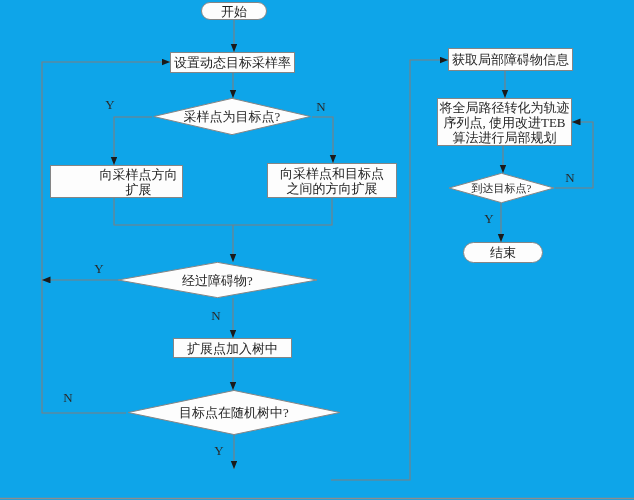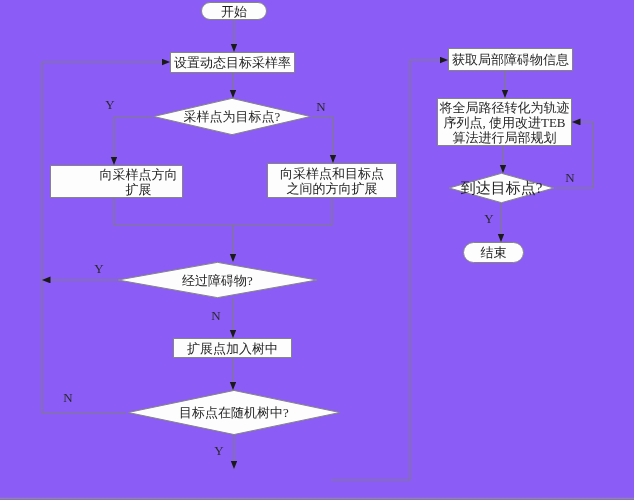--- a/index.html
+++ b/index.html
@@ -1,17 +1,17 @@
 <!DOCTYPE html>
 <html><head>
 <meta charset="utf-8">
 <style>
   html,body{margin:0;padding:0;background:#ffffff;}
   #canvas{
-    position:relative;width:634px;height:500px;background:#8b5cf6;
+    position:relative;width:634px;height:500px;background:#0ea5e9;
     font-family:"Liberation Serif","DejaVu Serif",serif;
     color:#1f1f1f;overflow:hidden;
   }
   svg.wires{position:absolute;left:0;top:0;width:634px;height:500px;z-index:1;}
   .node{
     position:absolute;z-index:2;display:flex;align-items:center;justify-content:center;
     text-align:center;font-size:13px;line-height:15px;box-sizing:border-box;
   }
   .rect{background:#fdfdfd;border:1px solid #858585;}
   .stadium{background:#fdfdfd;border:1px solid #858585;border-radius:11px;}
@@ -106,24 +106,24 @@
   <div class="node rect multiline" style="left:437px;top:98px;width:135px;height:48px;flex-direction:column;">
     <span>将全局路径转化为轨迹</span>
     <span>序列点, 使用改进TEB</span>
     <span>算法进行局部规划</span>
   </div>
 
   <div class="node diamond" style="left:448px;top:173px;width:107px;height:30px;">
     <svg viewBox="0 0 100 100" preserveAspectRatio="none">
       <polygon points="50,1 99,50 50,99 1,50" fill="#fdfdfd" stroke="#858585" vector-effect="non-scaling-stroke"></polygon>
     </svg>
-    <span class="dtext" style="font-size:15px;">到达目标点?</span>
+    <span class="dtext" style="font-size:11px;">到达目标点?</span>
   </div>
 
-  <div class="node stadium" style="left:463px;top:242px;width:61px;height:21px;">
+  <div class="node stadium" style="left:463px;top:242px;width:80px;height:21px;">
     <span>结束</span>
   </div>
 
   <span class="lbl" style="left:110px;top:104px;">Y</span>
   <span class="lbl" style="left:321px;top:106px;">N</span>
   <span class="lbl" style="left:99px;top:268px;">Y</span>
   <span class="lbl" style="left:216px;top:315px;">N</span>
   <span class="lbl" style="left:68px;top:397px;">N</span>
   <span class="lbl" style="left:219px;top:450px;">Y</span>
   <span class="lbl" style="left:570px;top:177px;">N</span>

